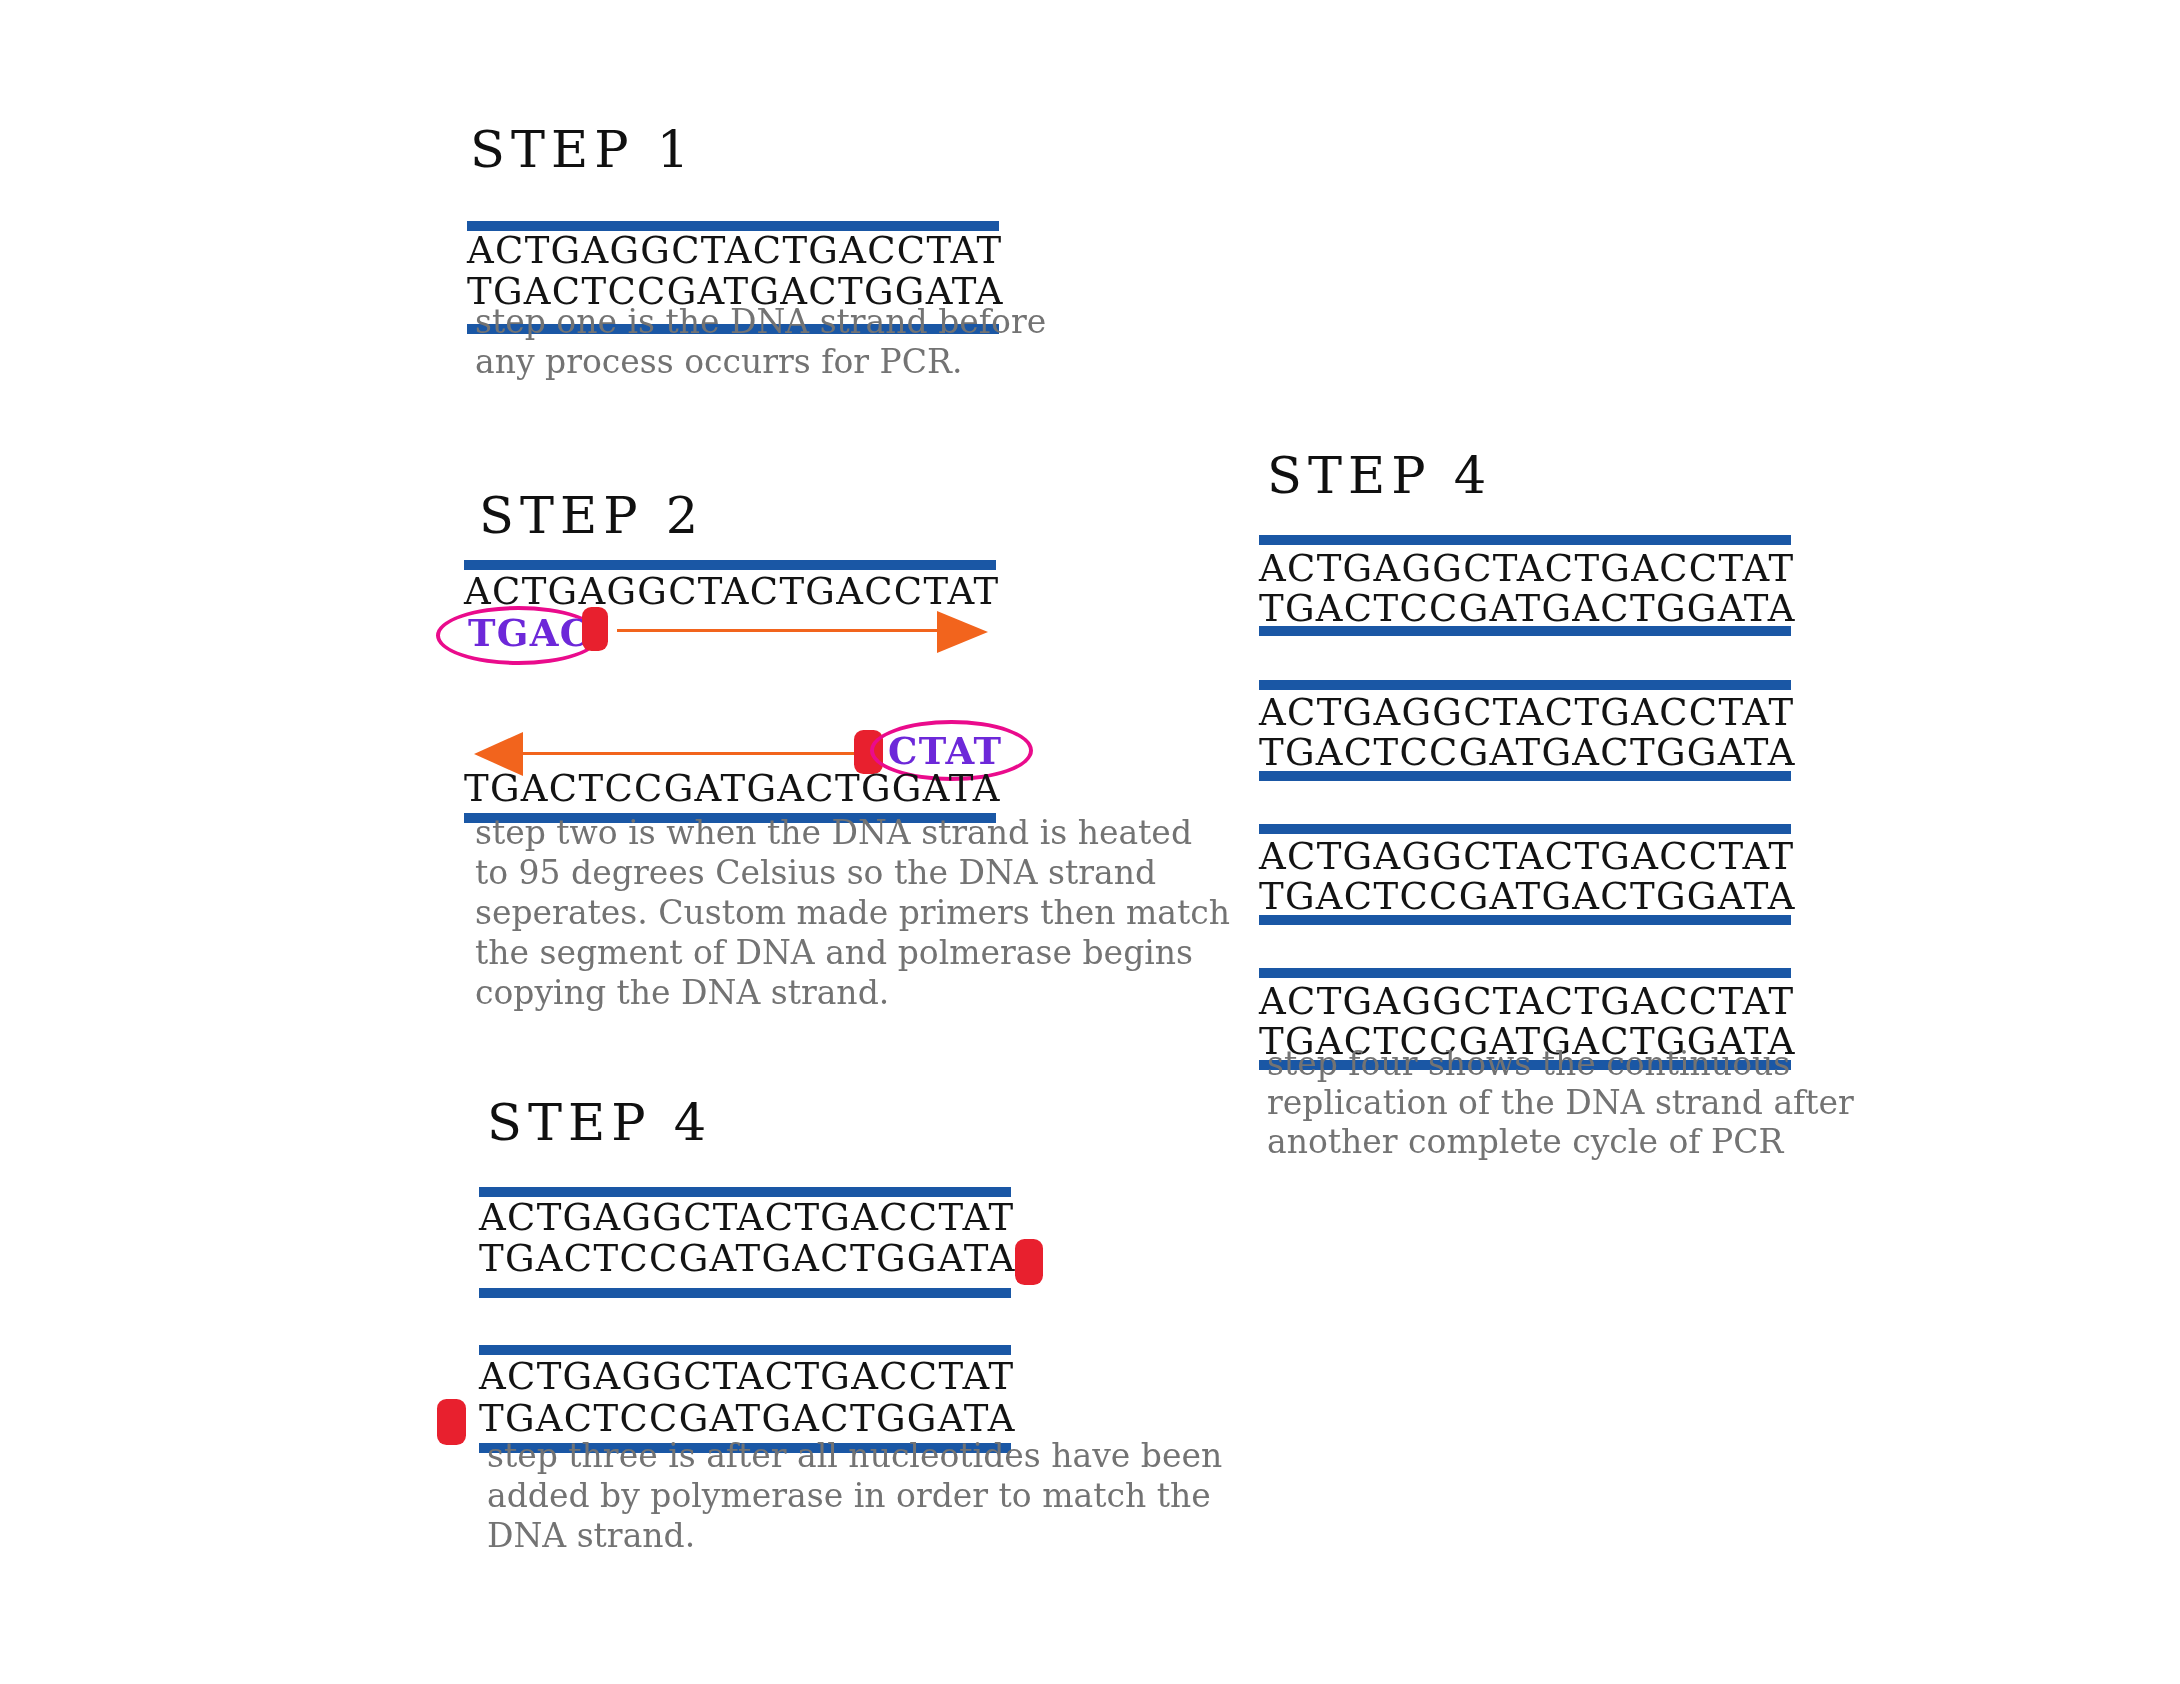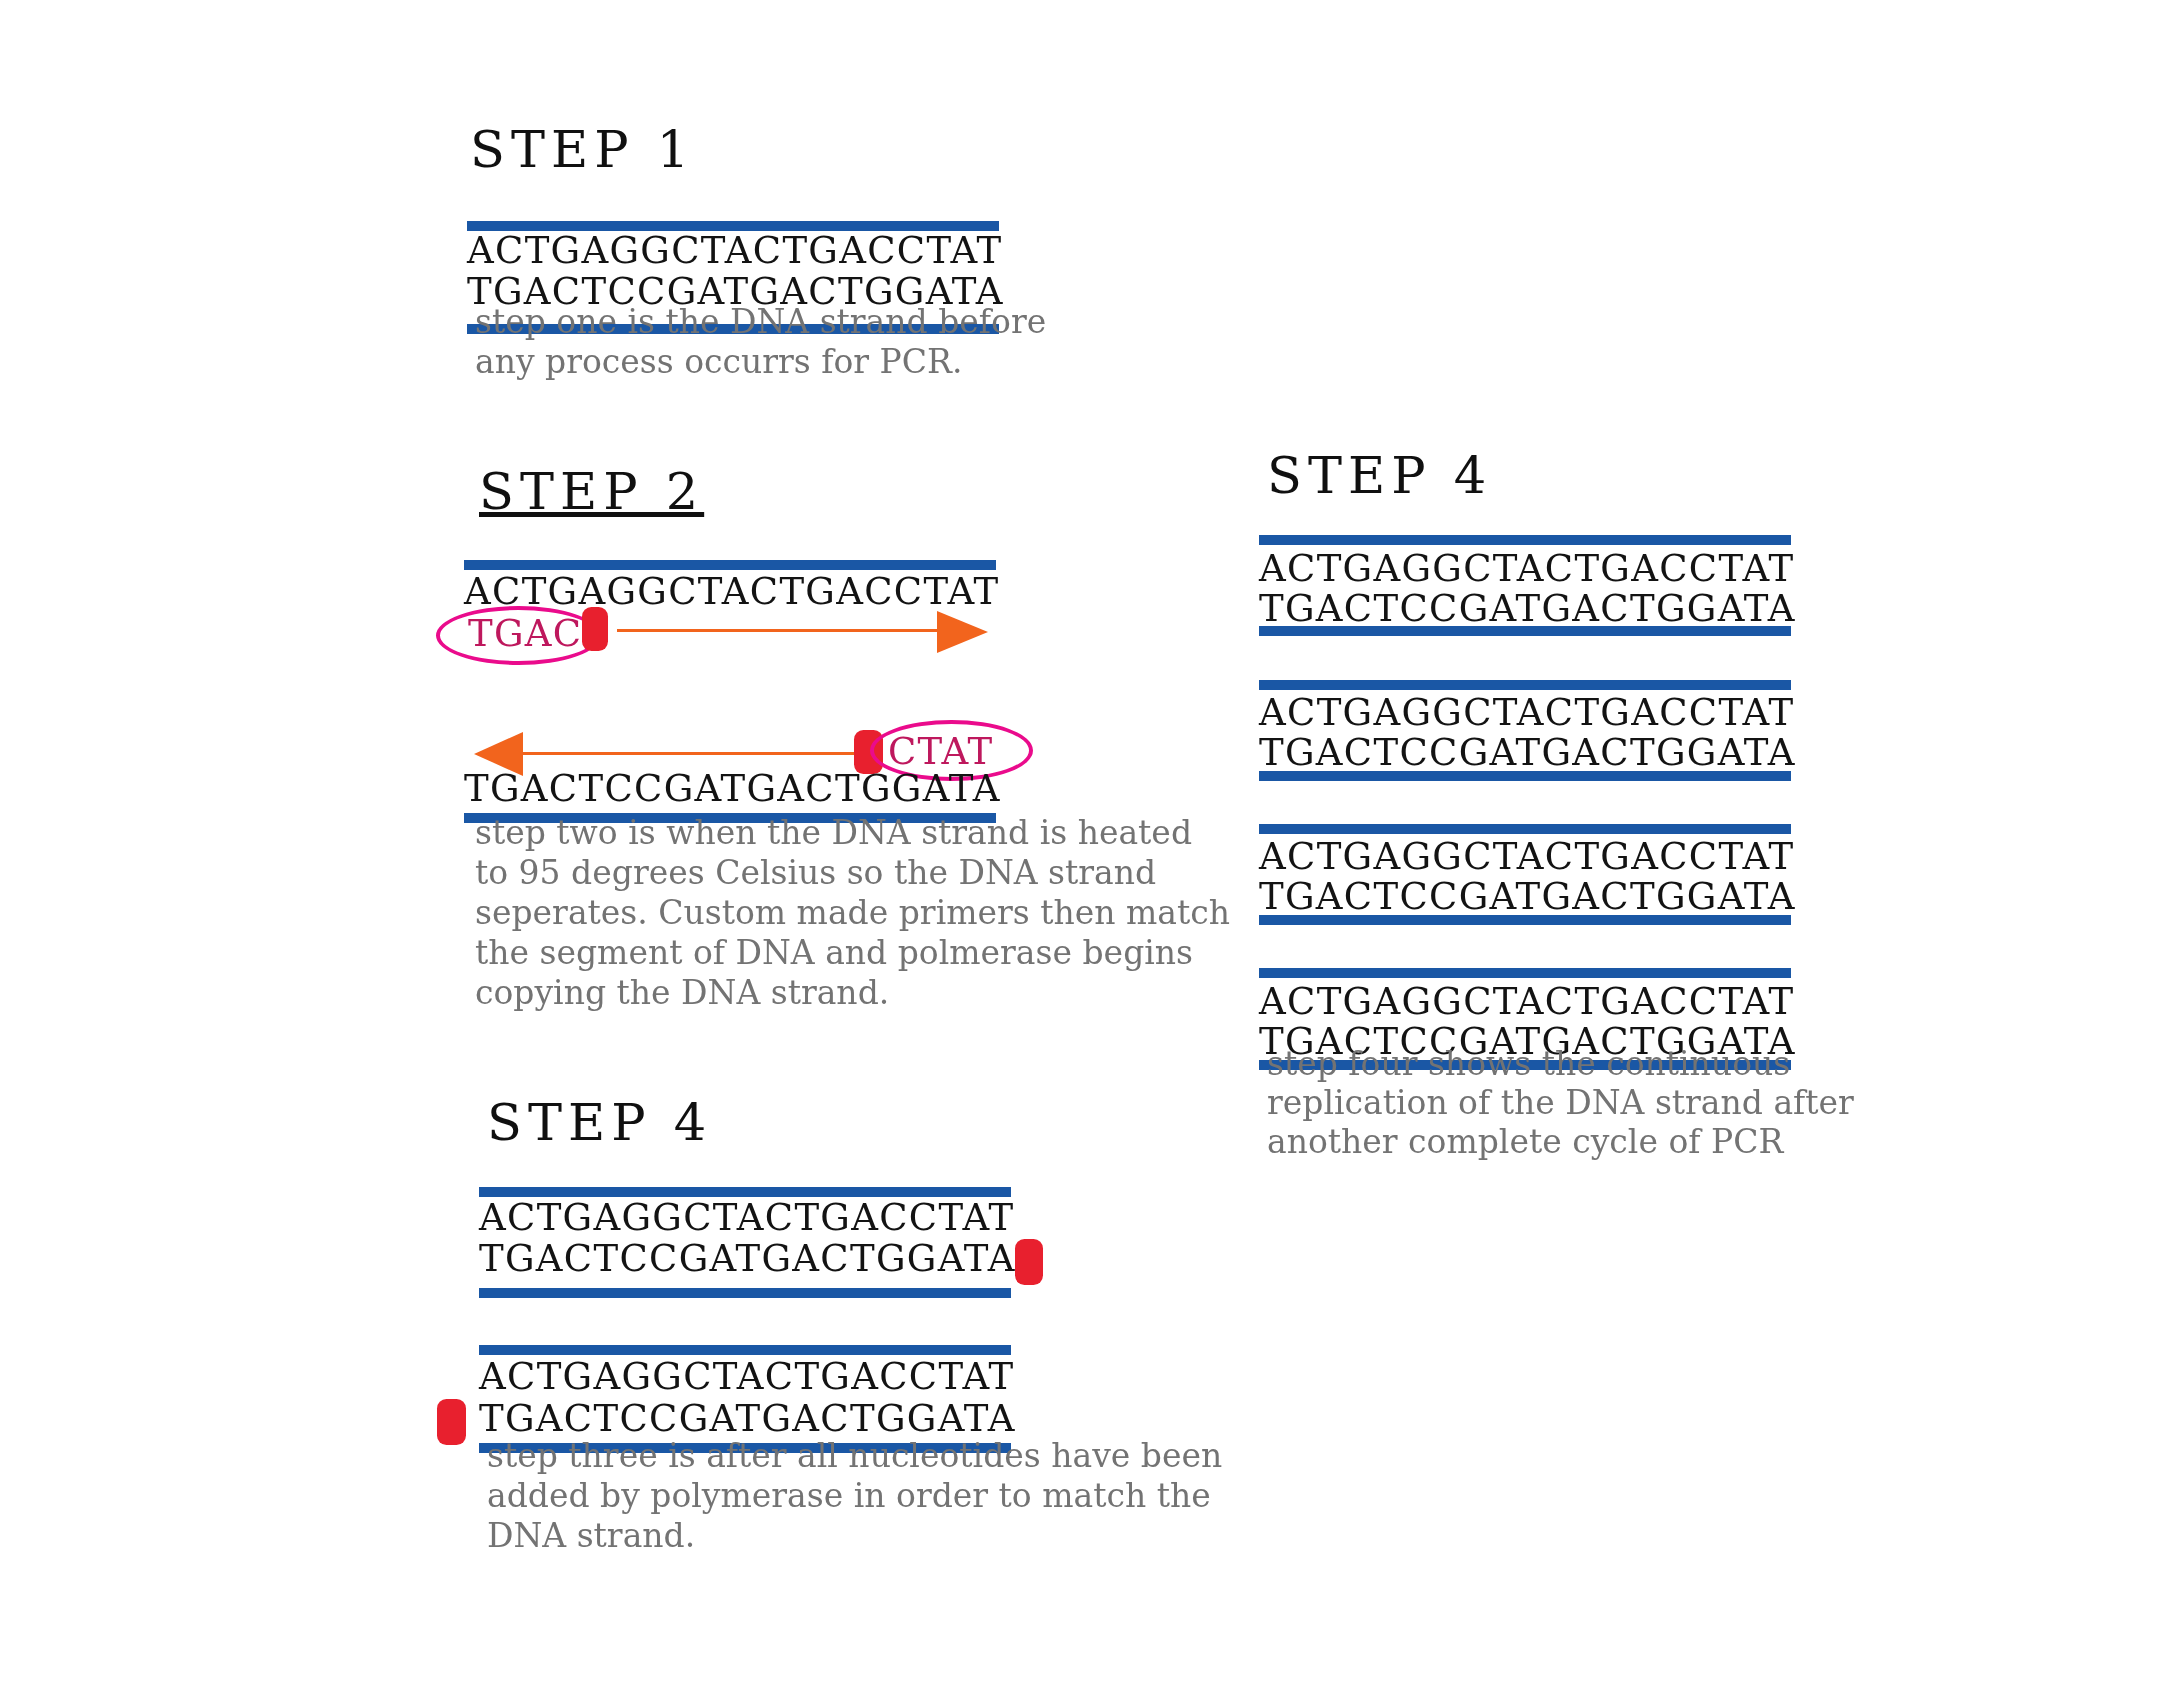--- a/index.html
+++ b/index.html
@@ -20,42 +20,42 @@
   .seq{
     font-size:37px; line-height:39px; letter-spacing:1.3px; color:#131313;
     white-space:nowrap;
   }
   .caption{
     font-size:33px; line-height:40px; color:#737373; white-space:pre-line; margin:0;
   }
   .cap46{line-height:39px;}
   .primer-rect{background:var(--red); border-radius:9.4px;}
   .hl-ellipse{border:4.3px solid var(--pink); border-radius:50%; background:transparent;}
-  .primer-label{font-size:37px; line-height:39px; letter-spacing:1.3px; color:#be185d; white-space:nowrap;}
+  .primer-label{font-size:37px; line-height:39px; letter-spacing:1.3px; color:#6d28d9; white-space:nowrap;font-weight:bold;}
   .arrow-line{background:var(--orange);}
   .head-right{width:0;height:0;border-top:21px solid transparent;border-bottom:21px solid transparent;border-left:51px solid var(--orange);}
   .head-left{width:0;height:0;border-top:22px solid transparent;border-bottom:22px solid transparent;border-right:49px solid var(--orange);}
 </style>
 </head>
 <body>
 
 <div class="canvas">
 
   <section>
     <h2 class="abs title" style="left:470px; top:122px;">STEP 1</h2>
     <div class="abs bar" style="left:467px; top:181px; width:532px;"></div>
     <div class="abs seq" style="left:467px; top:191px;">ACTGAGGCTACTGACCTAT</div>
     <div class="abs seq" style="left:467px; top:232px;">TGACTCCGATGACTGGATA</div>
     <div class="abs bar" style="left:467px; top:284px; width:532px;"></div>
     <p class="abs caption" style="left:475px; top:302px;">step one is the DNA strand before
 any process occurrs for PCR.</p>
   </section>
 
   <section>
-    <h2 class="abs title" style="left:479px; top:464px;text-decoration:underline;">STEP 2</h2>
+    <h2 class="abs title" style="left:479px; top:488px;">STEP 2</h2>
     <div class="abs bar" style="left:464px; top:520px; width:532px;"></div>
     <div class="abs seq" style="left:464px; top:532px;">ACTGAGGCTACTGACCTAT</div>
 
     <div class="abs hl-ellipse" style="left:436px; top:566px; width:157px; height:51px;"></div>
     <div class="abs primer-label" style="left:468px; top:574px;">TGAC</div>
     <div class="abs primer-rect" style="left:582px; top:567px; width:25.6px; height:44px;"></div>
     <div class="abs arrow-line" style="left:617px; top:589px; width:320px; height:3.4px;"></div>
     <div class="abs head-right" style="left:937px; top:571px;"></div>
 
     <div class="abs head-left" style="left:474px; top:692px;"></div>

